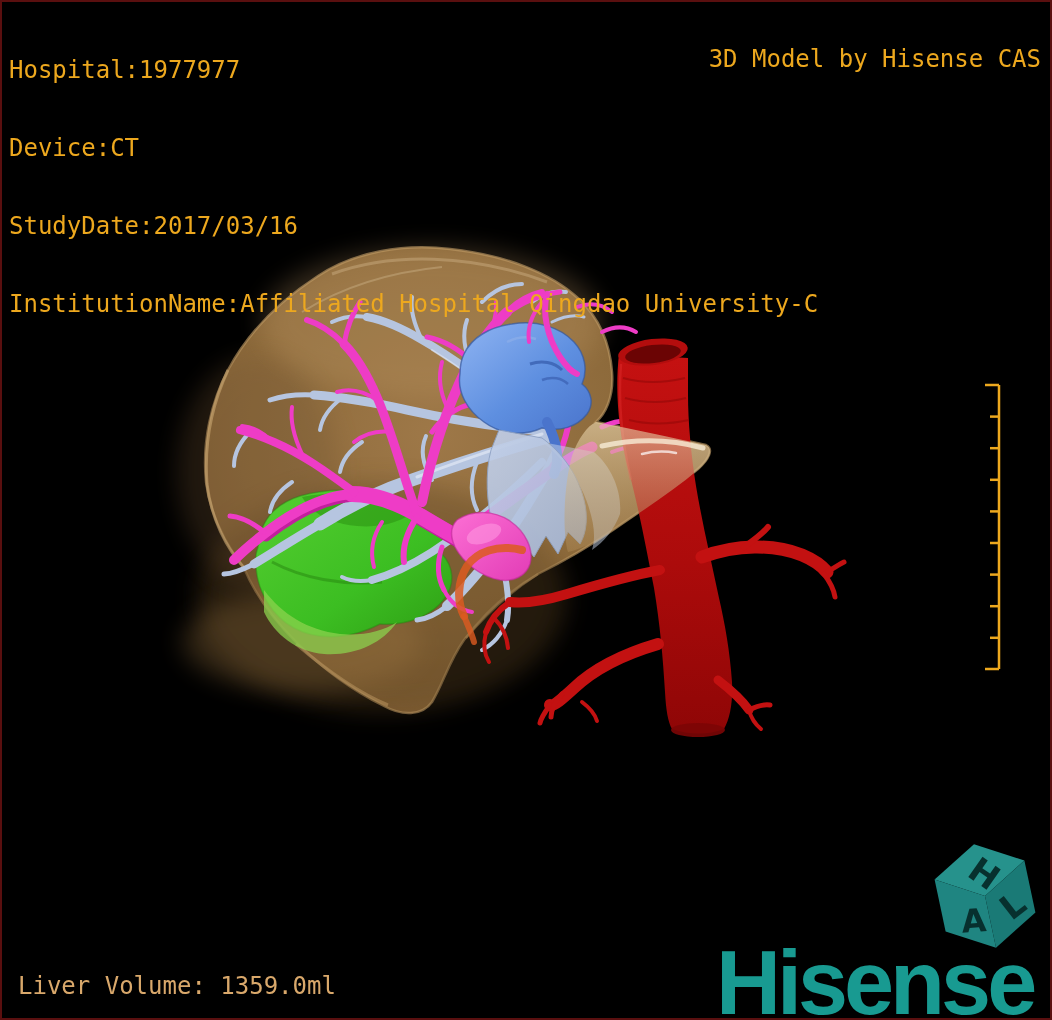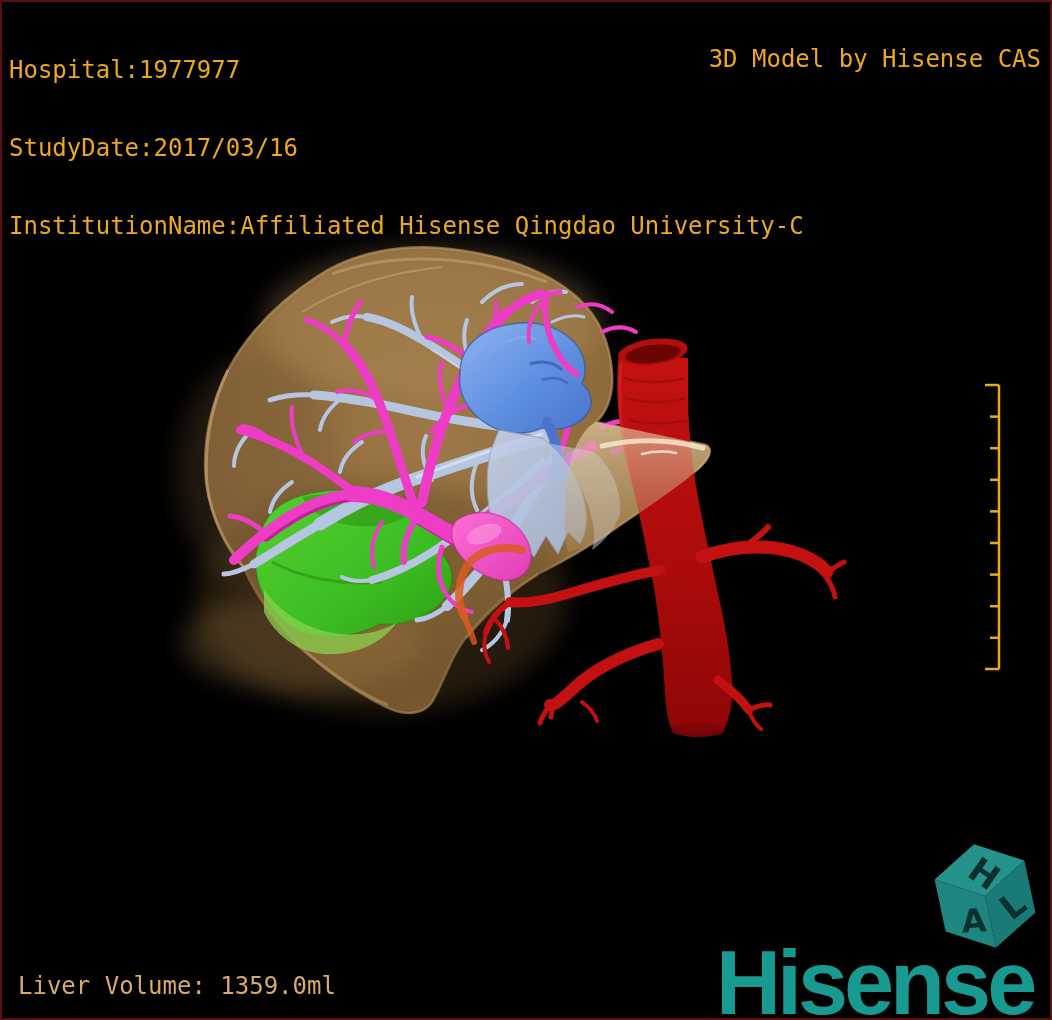--- a/index.html
+++ b/index.html
@@ -265,22 +265,23 @@
       <polygon points="45.9,-26.5 45.9,26.5 0,53 0,0" fill="#1A7A76"></polygon>
       <polygon points="-45.9,-26.5 0,0 0,53 -45.9,26.5" fill="#1F8581"></polygon>
       <text class="cube-letter" font-size="34" text-anchor="middle" dominant-baseline="central" transform="translate(4,-22) rotate(47)">H</text>
       <text class="cube-letter" font-size="32" text-anchor="middle" dominant-baseline="central" transform="translate(-16,22) rotate(8)">A</text>
       <text class="cube-letter" font-size="34" text-anchor="middle" dominant-baseline="central" transform="translate(25,15) rotate(-26)">L</text>
     </g>
   </svg>
 
   <div id="patient-info" class="overlay-text">
     <div>Hospital:1977977</div>
+    <div>Device:CT</div>
     <div>StudyDate:2017/03/16</div>
-    <div>InstitutionName:Affiliated Hisense Qingdao University-C</div>
+    <div>InstitutionName:Affiliated Hospital Qingdao University-C</div>
   </div>
 
   <div id="viewer-title" class="overlay-text">3D Model by Hisense CAS</div>
 
   <div id="liver-volume" class="overlay-text">Liver Volume: 1359.0ml</div>
 
   <div id="wordmark">Hisense</div>
 </div>
 
 </body></html>

